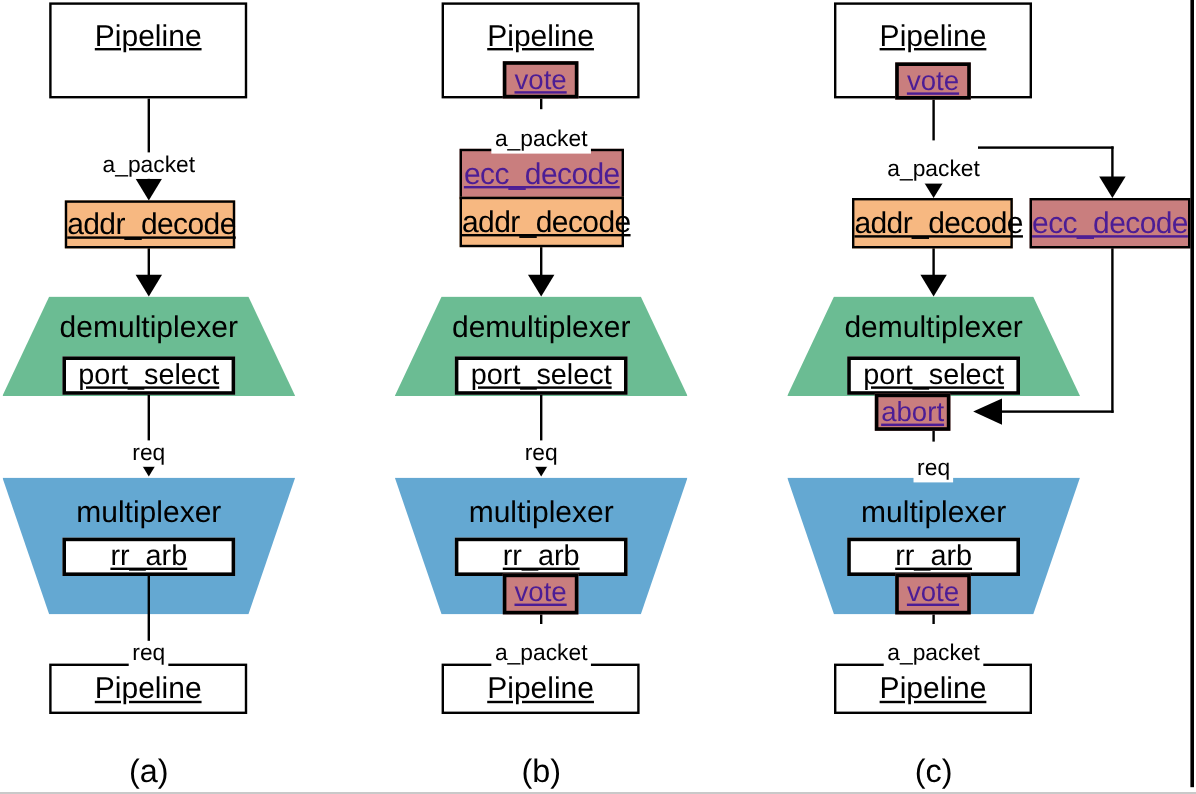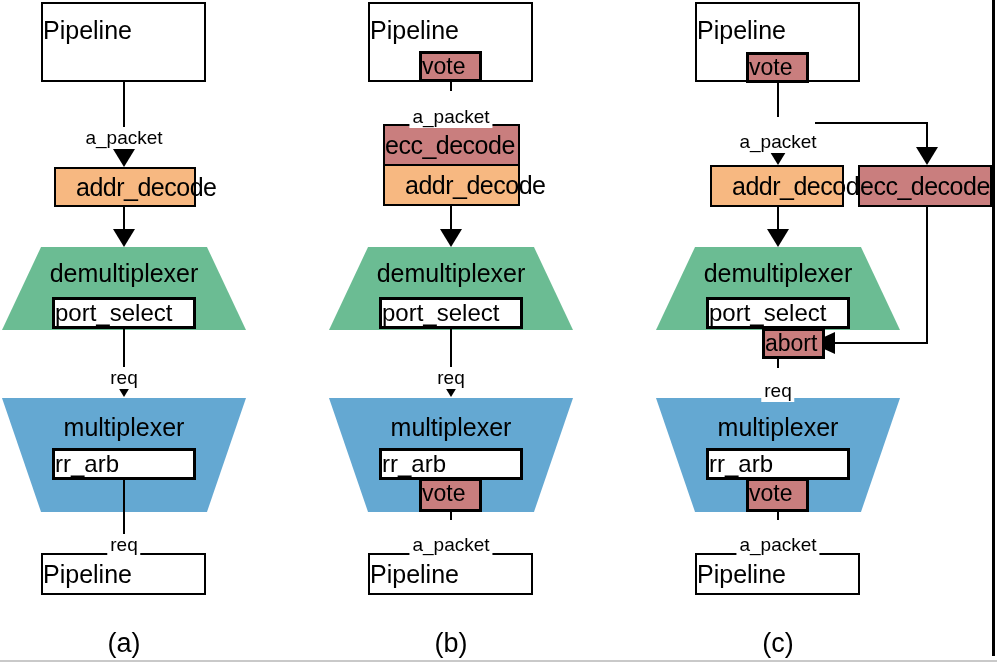--- a/index.html
+++ b/index.html
@@ -6,26 +6,26 @@
   #fig {
     position:relative; width:997px; height:662px; background:#fff; overflow:hidden;
     font-family:"Liberation Sans", sans-serif; color:#000;
     --decode-orange:#F7B881; --redundancy-rose:#C97E7E;
     --demux-green:#6BBC93; --mux-blue:#64A8D2; --outline:#000000;
   }
   .col { position:absolute; top:0; width:333px; height:662px; }
   #col-a { left:0; } #col-b { left:327; left:327px; } #col-c { left:654px; }
 
   .box { position:absolute; box-sizing:border-box; background:#fff;
-         border:2px solid var(--outline); white-space:nowrap; }
+         border:2px solid var(--outline); text-align:center; white-space:nowrap;text-decoration:underline; }
   .pipe-top  { left:41px; top:2px;  width:165px; height:80px; font-size:25px; padding-top:12px; z-index:3; }
   .pipe-bot  { left:41px; top:553px; width:165px; height:42px; font-size:25px; line-height:38px; z-index:3; }
   .decode    { font-size:25px; letter-spacing:-0.5px; z-index:3; }
-  .addr      { background:var(--decode-orange);padding-left:20px; }
-  .rose      { background:var(--redundancy-rose); color:#000000; }
+  .addr      { background:var(--decode-orange); }
+  .rose      { background:var(--redundancy-rose); color:#4c1d95; }
   .inner-box { left:52px; width:144px; height:32px; border-width:3px;
                font-size:24px; line-height:26px; background:#fff; z-index:3; }
   .tag       { width:63px; border-width:3px; font-size:23px; line-height:25px; z-index:4; }
 
   .trap { position:absolute; left:2px; width:244px; z-index:1; }
   .demux { top:247px; height:83px; background:var(--demux-green);
            clip-path:polygon(16% 0, 84% 0, 100% 100%, 0 100%); }
   .mux   { top:398px; height:114px; background:var(--mux-blue);
            clip-path:polygon(0 0, 100% 0, 84% 100%, 16% 100%); }
   .tlabel { position:absolute; left:2px; width:244px; text-align:center;
@@ -146,21 +146,21 @@
     <div class="vline" style="left:123px;top:206px;height:25px"></div>
     <div class="ah ah-lg" style="left:113px;top:229px"></div>
 
     <div class="vline" style="left:272px;top:206px;height:138px"></div>
     <div class="hline" style="left:178px;top:342px;width:96px"></div>
     <div class="ah ah-left" style="left:157px;top:332px"></div>
 
     <div class="trap demux"></div>
     <div class="tlabel" style="top:259px">demultiplexer</div>
     <div class="box inner-box" style="top:297px">port_select</div>
-    <div class="box rose tag" style="left:108px;top:328px;height:31px">abort</div>
+    <div class="box rose tag" style="left:75px;top:328px;height:31px">abort</div>
 
     <div class="vline" style="left:123px;top:359px;height:9px"></div>
     <div class="elabel" style="left:124px;top:364px">req</div>
     <div class="ah ah-sm" style="left:117px;top:386px"></div>
 
     <div class="trap mux"></div>
     <div class="tlabel" style="top:413px">multiplexer</div>
     <div class="box inner-box" style="top:448px">rr_arb</div>
     <div class="box rose tag" style="left:92px;top:478px;height:34px">vote</div>
 

